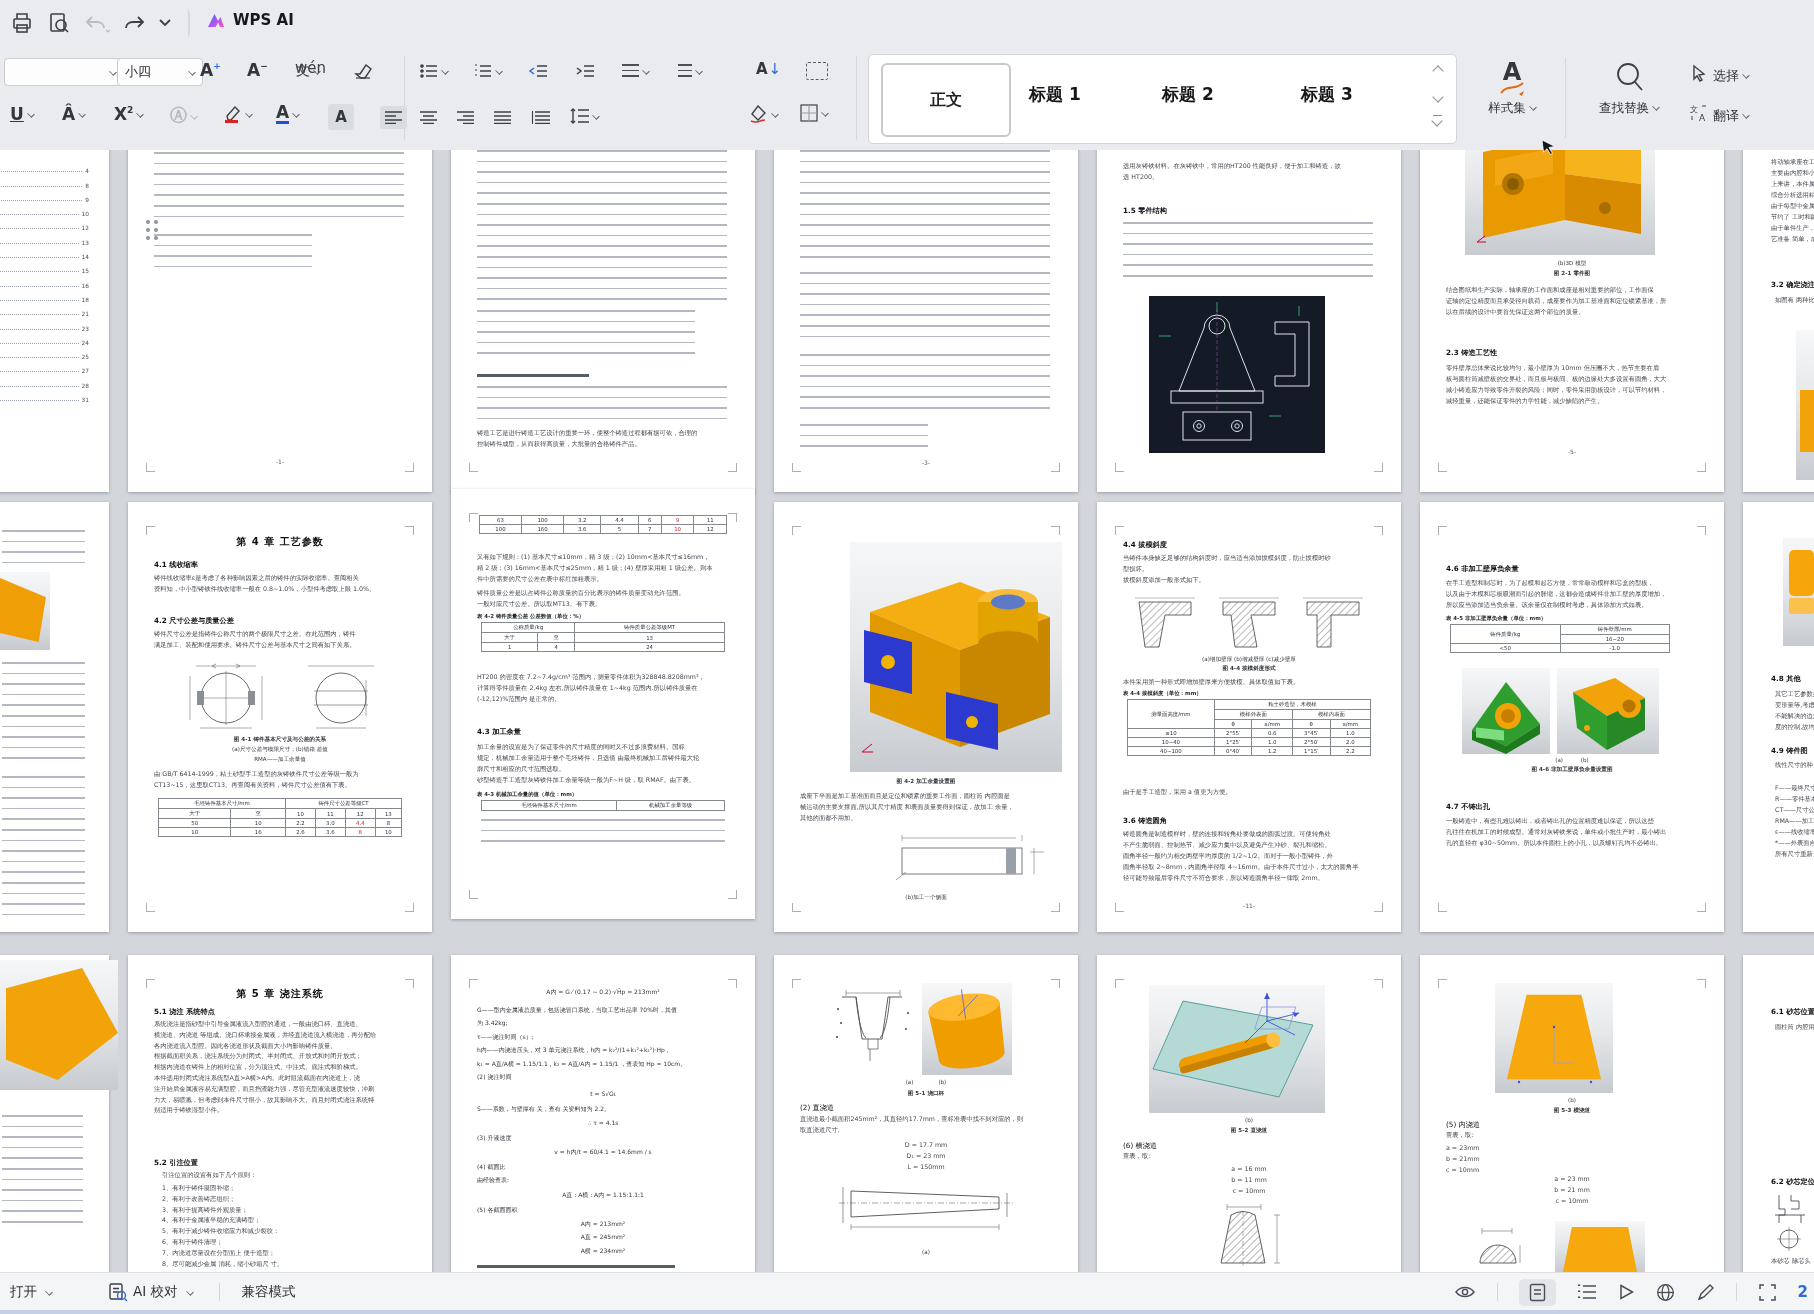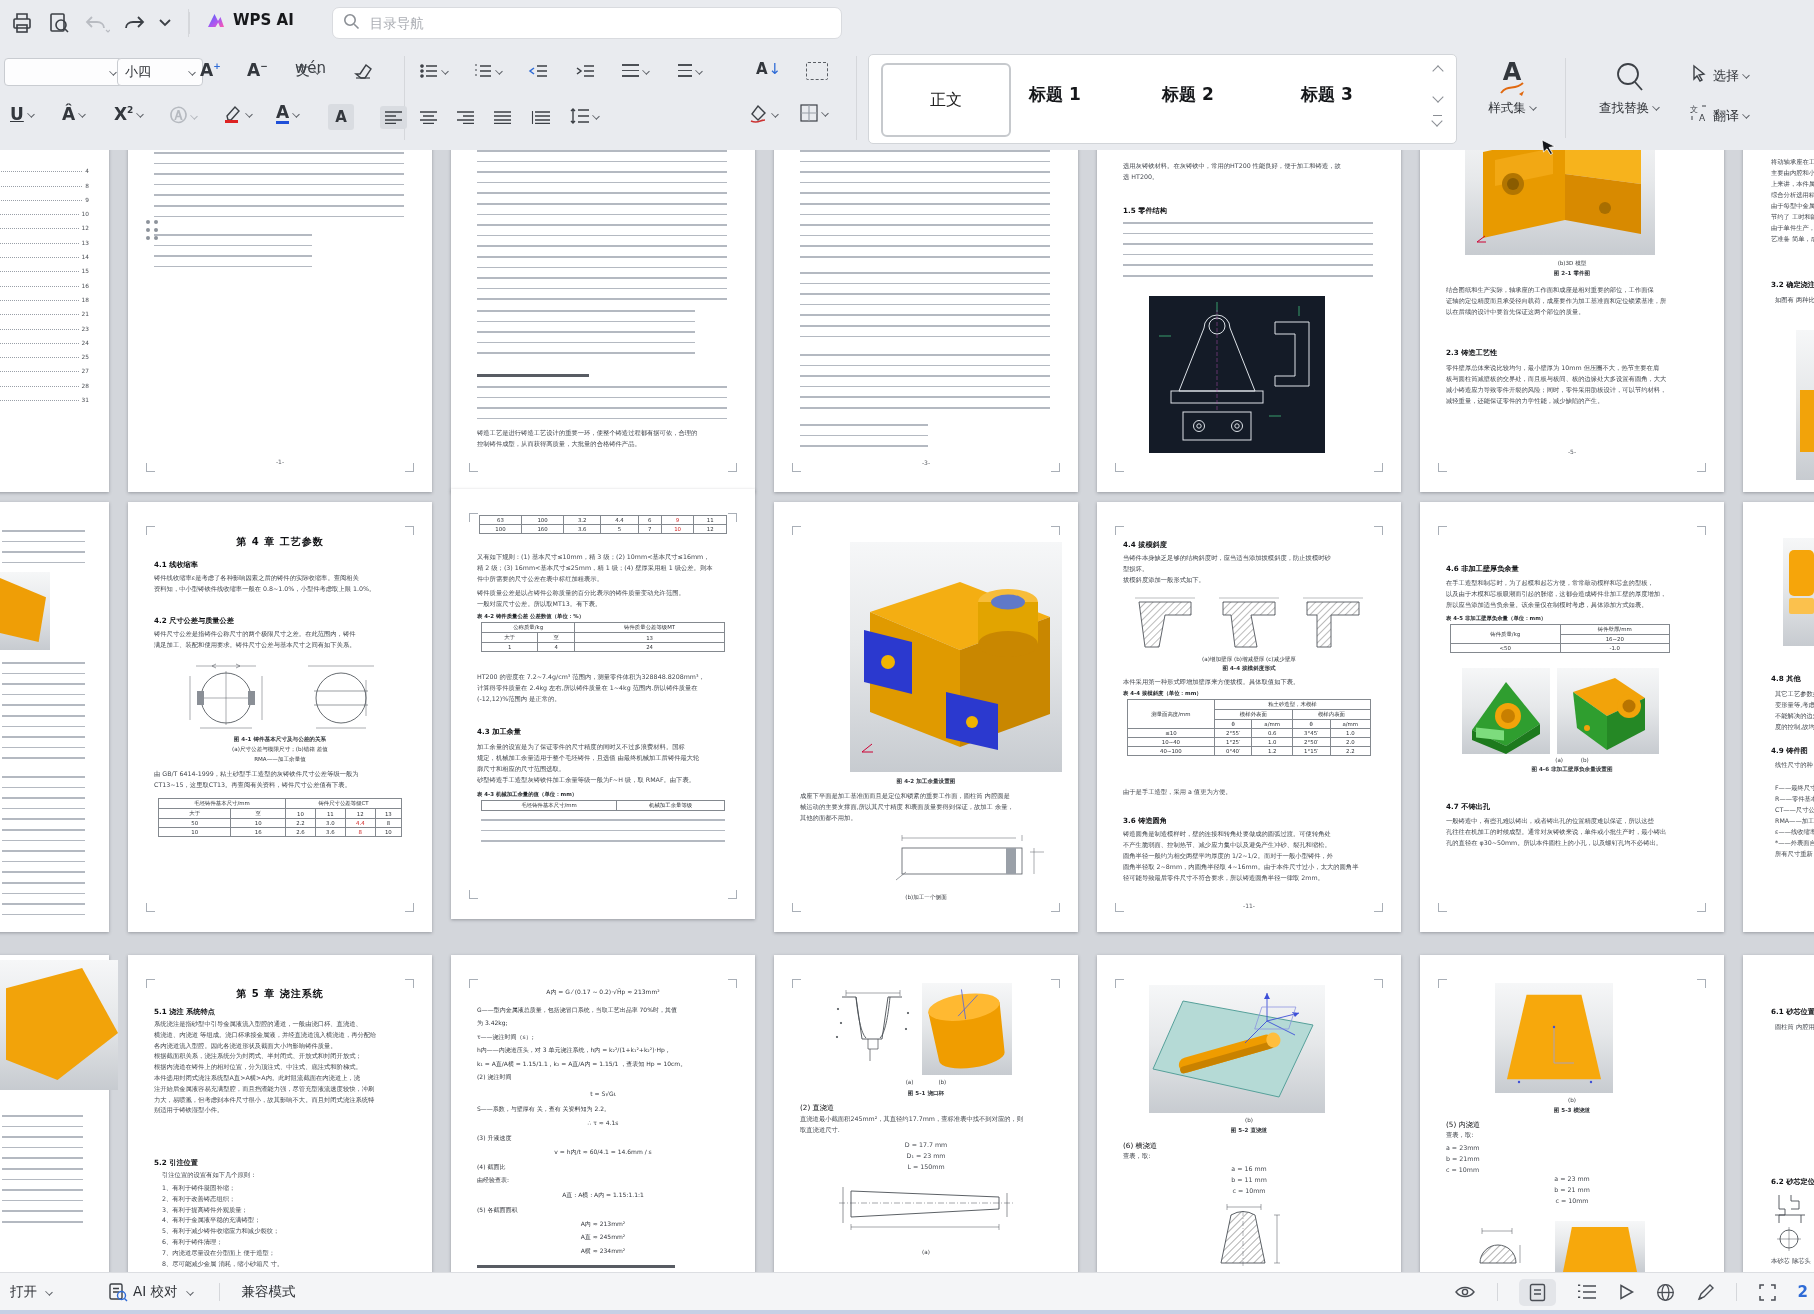--- a/index.html
+++ b/index.html
@@ -24,21 +24,21 @@
 #ribbon{position:absolute;top:46px;left:0;right:0;height:104px;background:#e9ebef;border-bottom:1px solid #d6d8dc}
 .ric{position:absolute;display:flex;align-items:center;color:#3c4046;font-size:15px}
 .combo{background:#fdfdfe;border:1px solid #c9ccd1;border-radius:4px;display:flex;align-items:center;justify-content:space-between;padding:0 7px;font-size:13px;color:#2c2f34}
 .aico{font-weight:600;font-size:17px;color:#33373d}
 .aico sup{font-size:9px}
 .lico{width:17px;height:13px;background:repeating-linear-gradient(to bottom,#4c5056 0 1.6px,transparent 1.6px 5.6px)}
 .lico.sm{width:14px}
 .chip{background:#d9dce1;border-radius:3px}
 .gal{background:#fff;border:1px solid #d2d5d9;border-radius:5px}
 .galitem{font-size:17px;font-weight:700;color:#15171a;white-space:nowrap}
-.zw{border:2px solid #c6c9cd;border-radius:6px;background:#fff;display:flex;align-items:center;justify-content:center;font-size:16px;font-weight:400;color:#222}
+.zw{border:2px solid #c6c9cd;border-radius:6px;background:#fff;display:flex;align-items:center;justify-content:center;font-size:16px;font-weight:700;color:#222}
 .rlab{font-size:12.5px;color:#2e3136;white-space:nowrap}
 .gchev{display:block;width:7px;height:7px;border-right:1.4px solid #8a8e94;border-bottom:1.4px solid #8a8e94}
 
 #doc{position:absolute;top:150px;left:0;right:0;height:1122px;background:#d3d6db;overflow:hidden}
 .pg{position:absolute;width:304px;height:430px;background:#fff;box-shadow:0 1px 3px rgba(55,60,68,.38)}
 .hc{font-size:10px;font-weight:700;text-align:center;letter-spacing:1px;color:#101114;left:0;right:0}
 .hs{font-size:7.2px;font-weight:700;color:#101114;left:26px;right:10px;white-space:nowrap;overflow:hidden}
 .bl .ln{font-size:6.3px;line-height:11px;color:#42464d;white-space:nowrap;overflow:hidden}
 .li .ln{line-height:10.8px}
 .fm .ln{font-size:6px;line-height:13.4px;color:#32353b;white-space:nowrap;overflow:hidden}
@@ -120,27 +120,20 @@
             <linearGradient id="wg" x1="0" y1="0" x2="1" y2="1">
               <stop offset="0" stop-color="#4f63f5"></stop>
               <stop offset=".55" stop-color="#a958f2"></stop>
               <stop offset="1" stop-color="#ff59ae"></stop>
             </linearGradient>
           </defs>
           <path d="M2 16 L8.5 3 L12 10 L14.5 6 L18 16 L14 16 L12.2 11.5 L9.5 16 Z" fill="url(#wg)"></path>
         </svg></span>
     <span>WPS AI</span>
   </div>
-  <div id="searchbox">
-    <span><svg width="17" height="17" viewBox="0 0 17 17" fill="none" stroke="#8b8f95" stroke-width="1.6">
-          <circle cx="7" cy="7" r="5.2"></circle>
-          <path d="M11.2 11.2L15.5 15.5"></path>
-        </svg></span>
-    <input placeholder="目录导航" style="">
-  </div>
 </div>
 
 <div id="ribbon">
 
   <div class="ric combo" style="left:4px;top:12px;width:104px;height:26px">
       <span></span>
       <i class="cv"></i>
     </div>
   <div class="ric combo" style="left:117px;top:12px;width:70px;height:26px">
       <span>小四</span>

